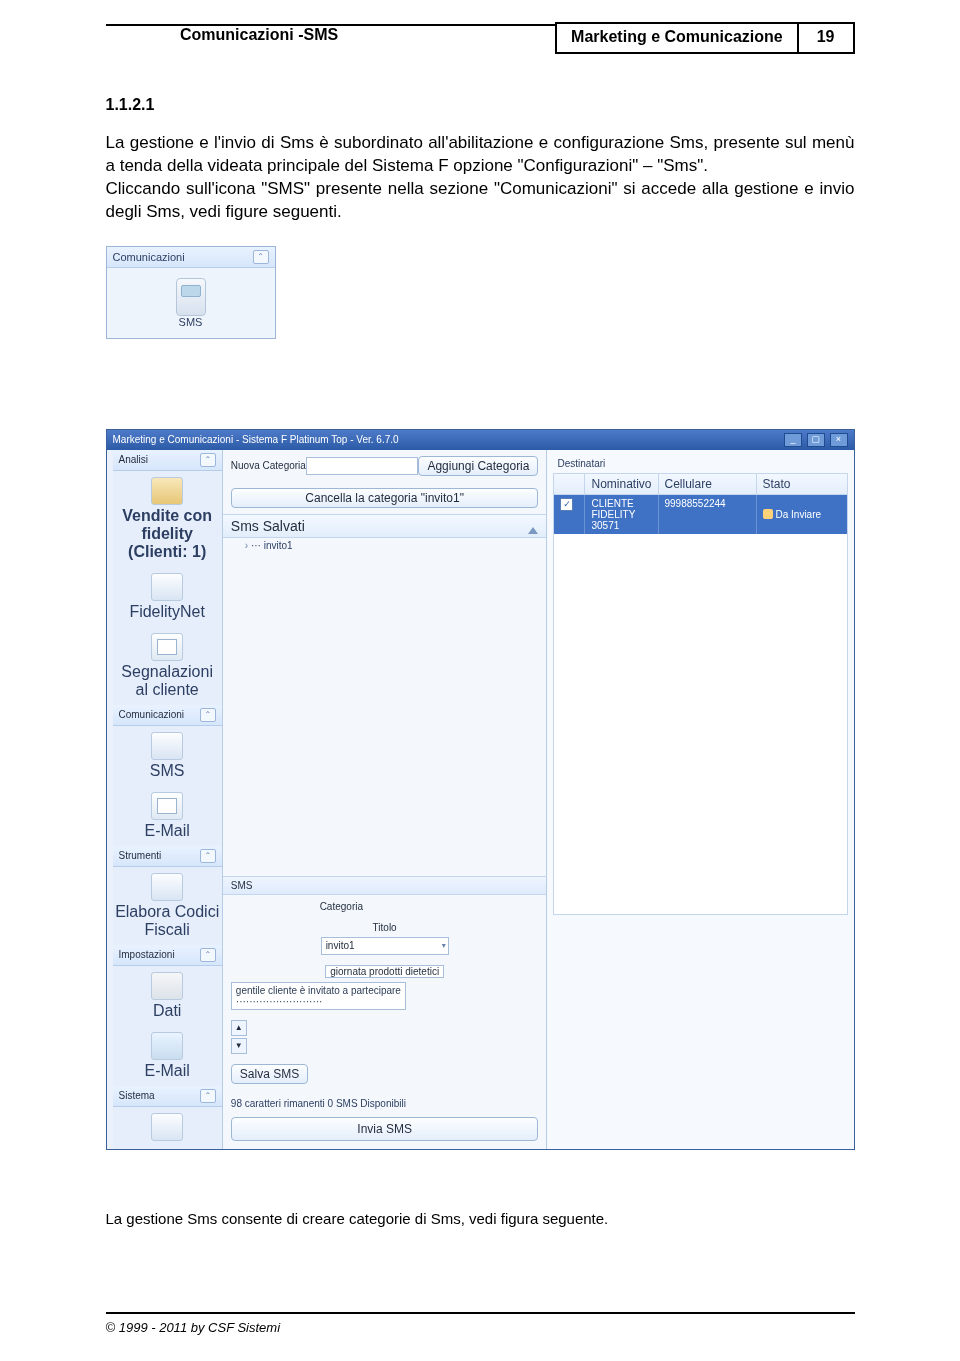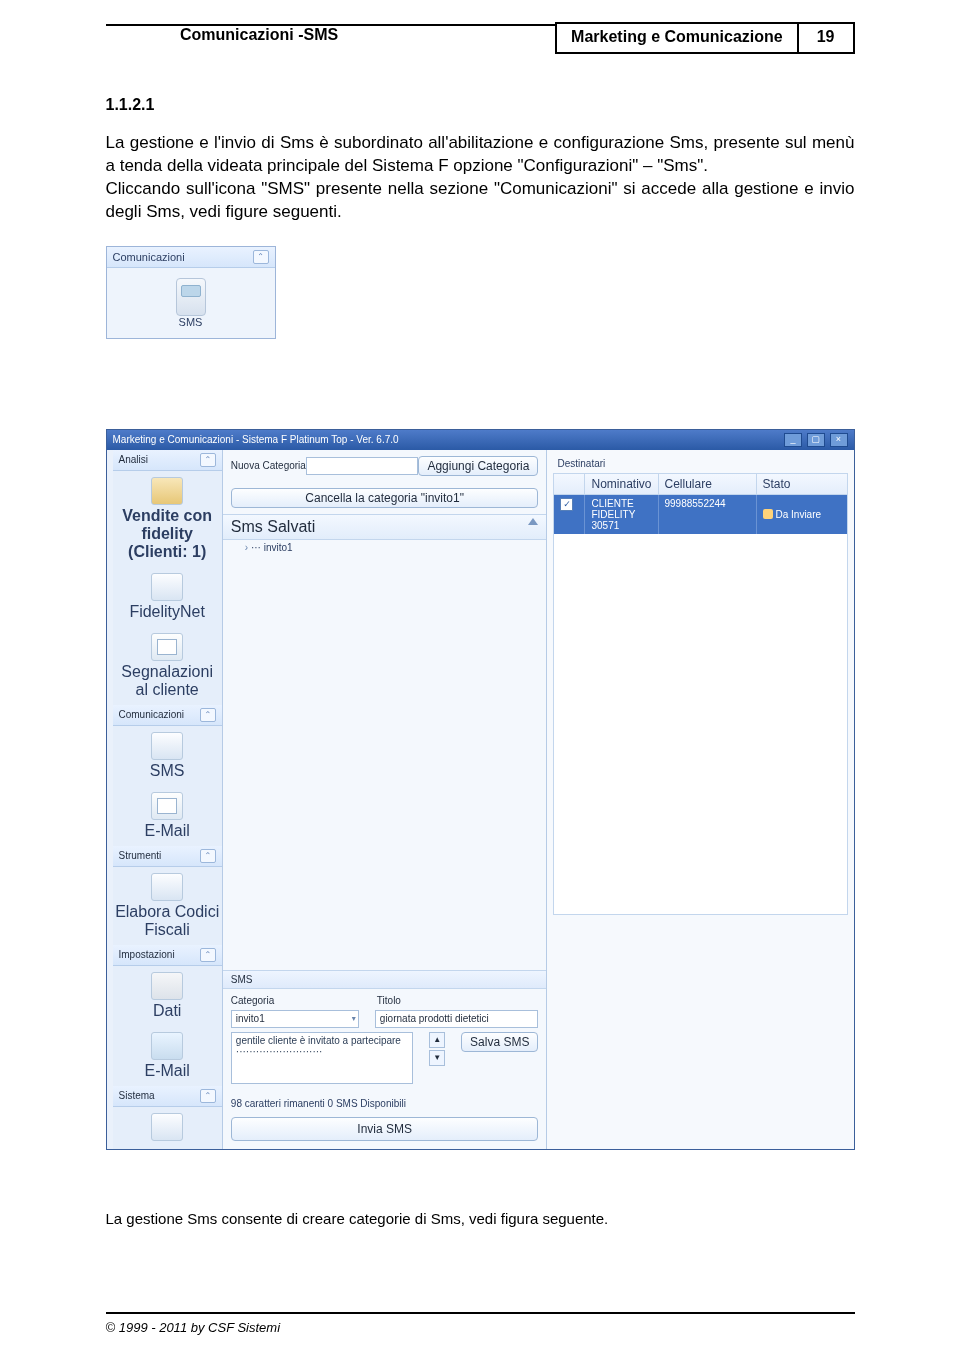--- a/index.html
+++ b/index.html
@@ -33,27 +33,27 @@
   .mini-ico.mail{ background:linear-gradient(#fdfefe,#dfe9f3); }
   .mini-ico.mail::after{content:""; position:absolute; inset:5px; border:1px solid #9ab4d0; background:#fff;}
   .mini-ico.wrench{ background:linear-gradient(#f5f6f8,#dde3ea);}
   .mini-ico.drive{ background:linear-gradient(#e9f4ff,#c9ddef);}
   .sb-bold { font-weight:bold; }
 
   .midcol { width:370px; border-right:1px solid #b6cbe6; background:#f4f8fd; display:flex; flex-direction:column; }
   .midrow { padding:6px 8px; display:flex; align-items:center; font-size:10px; }
   .tfield { border:1px solid #a8bfdb; background:#fff; height:16px; flex:1; }
   .btn { border:1px solid #9db7d6; background:linear-gradient(#fdfeff,#e4eefb); padding:2px 8px; font-size:12px; border-radius:4px; }
-  .listhdr { background:linear-gradient(#f3f8ff,#e2edfb); border-top:1px solid #c3d6ed; border-bottom:1px solid #c3d6ed; padding:3px 8px; font-size:16px; display:flex; align-items:flex-start; gap:20px;}
+  .listhdr { background:linear-gradient(#f3f8ff,#e2edfb); border-top:1px solid #c3d6ed; border-bottom:1px solid #c3d6ed; padding:3px 8px; font-size:14px; display:flex; align-items:flex-end; gap:20px;}
   .tri { width:0;height:0;border-left:5px solid transparent;border-right:5px solid transparent;border-bottom:7px solid #7a98c2; margin-left:auto;}
   .listrow { padding:2px 8px 2px 22px; font-size:10px; color:#2c3e62; }
   .listarea { flex:1; min-height:180px; }
   .sms-sect-title{ background:linear-gradient(#eef5ff,#dfeafb); border-top:1px solid #c3d6ed; border-bottom:1px solid #c3d6ed; padding:3px 8px; font-size:10px;}
   .smsform { padding:6px 8px; font-size:10px; }
-  .smsform .row{ display:flex; gap:16px; margin-bottom:4px; align-items:center;}
+  .smsform .row{ display:flex; gap:10px; margin-bottom:4px; align-items:center;flex-direction:column;}
   .dd { border:1px solid #a8bfdb; background:#fff; height:16px; width:120px; display:flex; align-items:center; justify-content:space-between; padding:0 2px 0 4px;}
   .dd .ar{ font-size:8px; color:#6884ac;}
   .tin { border:1px solid #a8bfdb; background:#fff; height:16px; padding:0 4px; display:flex; align-items:center;}
   .ta { border:1px solid #a8bfdb; background:#fff; height:46px; padding:2px 4px; font-size:10px; color:#2b3d56; }
   .status { font-size:10px; padding:4px 8px; color:#2c3e62;}
   .sendbtn { margin:4px 8px 8px 8px; }
   .sendbtn .btn{ display:block; text-align:center; padding:4px 0;}
 
   .rightcol { flex:1; background:#f6f9fd; }
   .rc-title { padding:8px 10px 4px 10px; font-size:10px; color:#2c3e62;}

